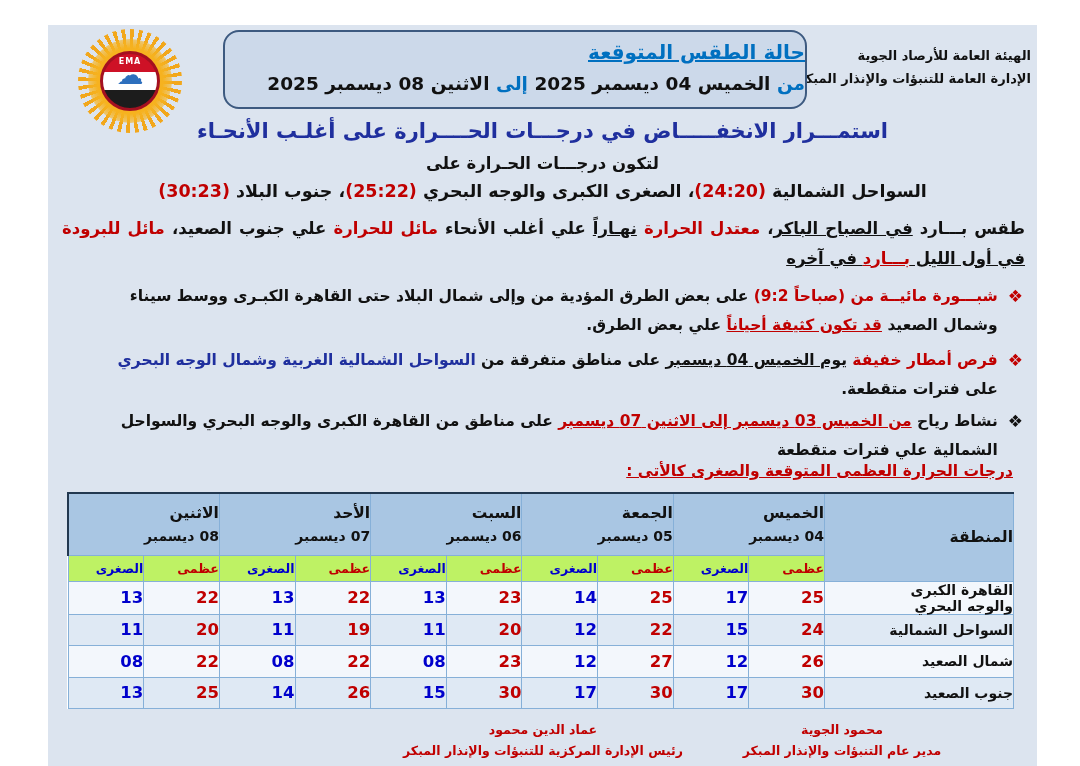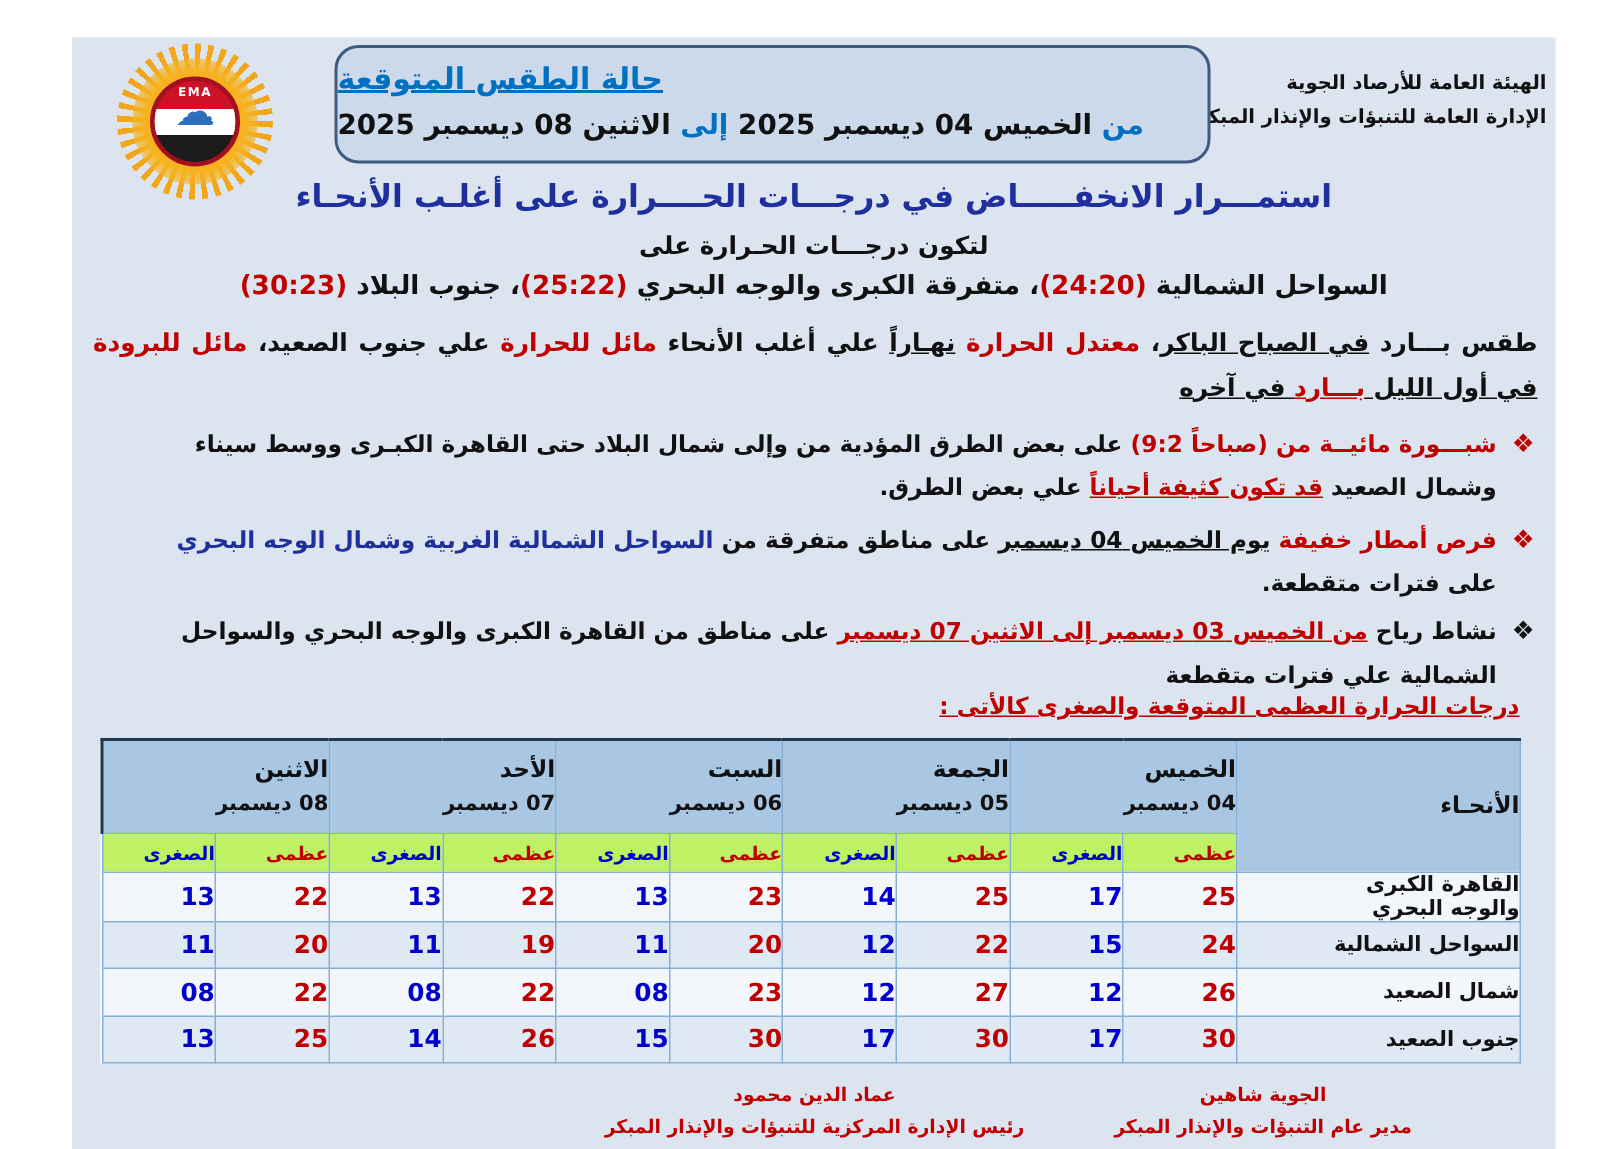--- a/index.html
+++ b/index.html
@@ -23,21 +23,21 @@
        background:repeating-conic-gradient(#f2a71b 0deg 4.5deg,rgba(242,167,27,0) 4.5deg 10deg);}
   .sun-core{position:absolute;inset:10px;border-radius:50%;
        background:radial-gradient(circle,#f6b21f 0 55%,rgba(246,178,31,.55) 72%,rgba(246,178,31,0) 100%);}
   .globe{position:absolute;inset:22px;border-radius:50%;overflow:hidden;border:3px solid #a41020;
        background:linear-gradient(to bottom,#ce1126 0 34%,#ffffff 34% 67%,#1c1c1c 67% 100%);}
   .globe .ema{position:absolute;top:3px;width:100%;text-align:center;color:#fff;font-size:8px;letter-spacing:1px;}
   .globe .cloud{position:absolute;top:7px;width:100%;text-align:center;color:#2d6fbd;font-size:27px;line-height:1;}
 
   
   .header-box{position:absolute;top:5px;right:230px;width:584px;height:79px;background:var(--box-bg);
-       border:2.5px solid #3d5a80;border-radius:16px;text-align:left;padding-top:8px;}
+       border:2.5px solid #3d5a80;border-radius:16px;text-align:right;padding-top:8px;}
   .hb-title{font-size:20px;color:var(--blue);text-decoration:underline;}
   .hb-date{font-size:18.5px;margin-top:9px;color:#111;}
 
   .heading{position:absolute;top:94px;width:100%;text-align:center;font-size:21px;}
   .subheading{position:absolute;top:129px;width:100%;text-align:center;font-size:16.5px;color:#111;}
   .temps-line{position:absolute;top:156px;width:100%;text-align:center;font-size:17.5px;}
 
   .para{position:absolute;top:189px;right:12px;left:14px;font-size:16.5px;line-height:1.8;text-align:justify;}
 
   .bullet{position:absolute;right:14px;left:40px;display:flex;gap:10px;font-size:15.5px;line-height:1.85;}
@@ -95,42 +95,42 @@
       </div>
     </div>
 
     <div class="header-box">
       <div class="hb-title">حالة الطقس المتوقعة</div>
       <div class="hb-date"><span class="seg c-blue">من </span><span class="seg c-black">الخميس 04 ديسمبر 2025 </span><span class="seg c-blue">إلى </span><span class="seg c-black">الاثنين 08 ديسمبر 2025</span></div>
     </div>
 
     <div class="heading"><span class="seg c-navy">استمـــرار الانخفـــــاض في درجـــات الحــــرارة  على أغلـب الأنحـاء</span></div>
     <div class="subheading">لتكون درجـــات الحـرارة على</div>
-    <div class="temps-line"><span class="seg c-black">السواحل الشمالية </span><span class="seg c-red" dir="ltr">(24:20)</span><span class="seg c-black">، متفرقة الكبرى والوجه البحري </span><span class="seg c-red" dir="ltr">(25:22)</span><span class="seg c-black">، جنوب البلاد </span><span class="seg c-red" dir="ltr">(30:23)</span></div>
+    <div class="temps-line"><span class="seg c-black">السواحل الشمالية </span><span class="seg c-red" dir="ltr">(24:20)</span><span class="seg c-black">، الصغرى الكبرى والوجه البحري </span><span class="seg c-red" dir="ltr">(25:22)</span><span class="seg c-black">، جنوب البلاد </span><span class="seg c-red" dir="ltr">(30:23)</span></div>
     <div class="para"><span class="seg c-black">طقس بـــارد </span><span class="seg c-black u">في الصباح الباكر</span><span class="seg c-black">، </span><span class="seg c-red">معتدل الحرارة </span><span class="seg c-black u">نهـاراً</span><span class="seg c-black"> علي أغلب الأنحاء </span><span class="seg c-red">مائل للحرارة</span><span class="seg c-black"> علي جنوب الصعيد، </span><span class="seg c-red">مائل للبرودة </span><span class="seg c-black u">في أول الليل </span><span class="seg c-red u">بـــارد</span><span class="seg c-black u"> في آخره</span></div>
 
     <div class="bullet b1">
       <span class="marker" data-color="red">❖</span>
       <div class="btext"><span class="seg c-red">شبـــورة مائيــة من </span><span class="seg c-red" dir="ltr">(9:2 صباحاً)</span><span class="seg c-black"> على بعض الطرق المؤدية من وإلى شمال البلاد حتى القاهرة الكبـرى ووسط سيناء وشمال الصعيد </span><span class="seg c-red u">قد تكون كثيفة أحياناً</span><span class="seg c-black"> علي بعض الطرق.</span></div>
     </div>
     <div class="bullet b2">
       <span class="marker" data-color="red">❖</span>
       <div class="btext"><span class="seg c-red">فرص أمطار خفيفة </span><span class="seg c-black u">يوم الخميس 04 ديسمبر</span><span class="seg c-black"> على مناطق متفرقة من </span><span class="seg c-navy">السواحل الشمالية الغربية وشمال الوجه البحري</span><span class="seg c-black"> على فترات متقطعة.</span></div>
     </div>
     <div class="bullet b3">
       <span class="marker" data-color="black">❖</span>
       <div class="btext"><span class="seg c-black">نشاط رياح </span><span class="seg c-red u">من الخميس 03 ديسمبر إلى الاثنين 07 ديسمبر</span><span class="seg c-black"> على مناطق من القاهرة الكبرى والوجه البحري والسواحل الشمالية </span><span class="seg c-black">علي فترات متقطعة</span></div>
     </div>
 
     <div class="table-title">درجات الحرارة العظمى المتوقعة والصغرى كالأتى :</div>
 
     <table class="temps">
       <thead>
           <tr class="days">
-            <th class="region-h" rowspan="2">الأنحـاء</th>
+            <th class="region-h" rowspan="2">المنطقة</th>
             <th colspan="2">
               <div>الخميس</div>
               <div class="d-date">04 ديسمبر</div>
             </th>
             <th colspan="2">
               <div>الجمعة</div>
               <div class="d-date">05 ديسمبر</div>
             </th>
             <th colspan="2">
               <div>السبت</div>
@@ -209,21 +209,21 @@
             <td class="v-max">26</td>
             <td class="v-min">14</td>
             <td class="v-max">25</td>
             <td class="v-min">13</td>
           </tr>
         </tbody>
     </table>
 
     <div class="footer">
       <div class="sig sig-right">
-        <div>الجوية شاهين</div>
+        <div>محمود الجوية</div>
         <div>مدير عام التنبؤات والإنذار المبكر</div>
       </div>
       <div class="sig sig-center">
         <div>عماد الدين محمود</div>
         <div>رئيس الإدارة المركزية للتنبؤات والإنذار المبكر</div>
       </div>
       <div class="sig sig-left">
         <div>لواء جوي / هشام حسن طاحون</div>
         <div>رئيس مجلس الإدارة</div>
       </div>

